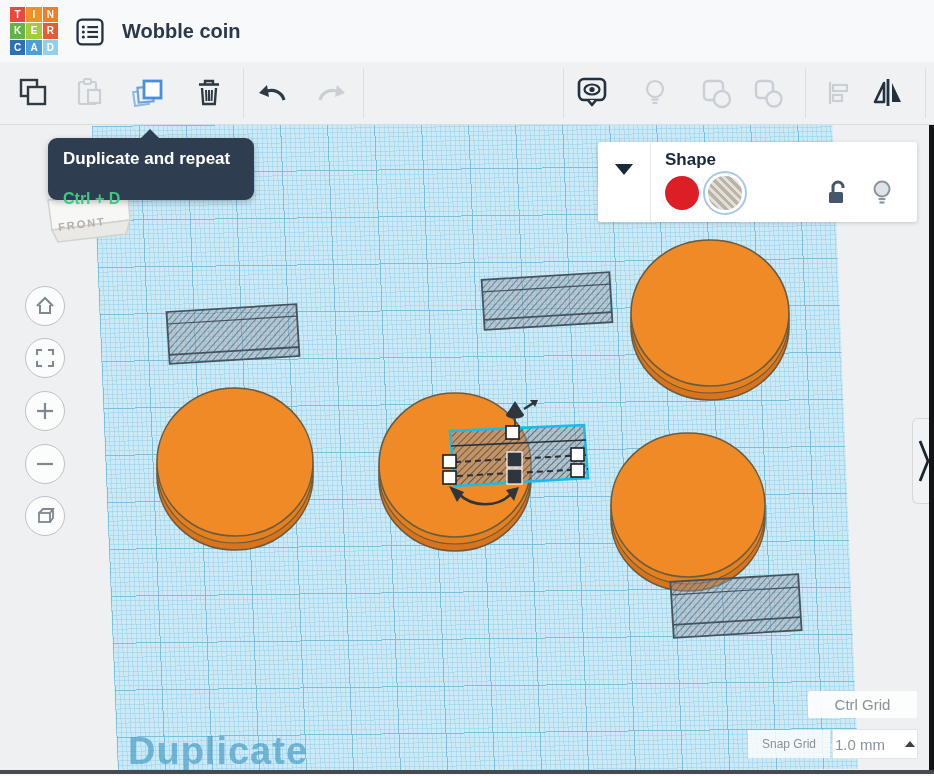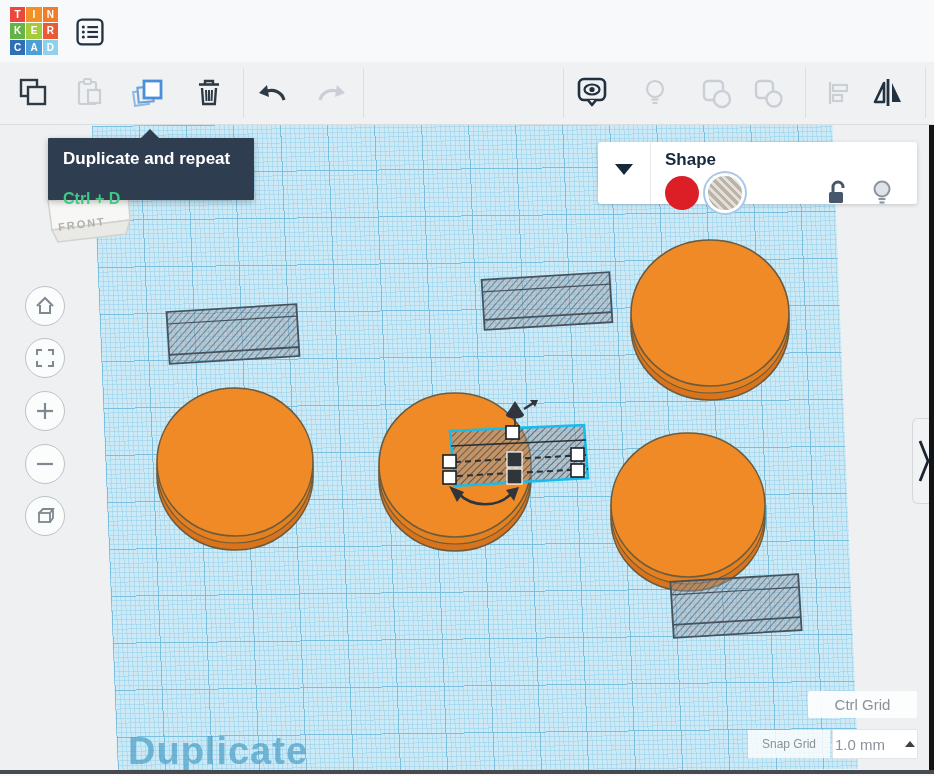--- a/index.html
+++ b/index.html
@@ -40,27 +40,27 @@
   .scene{position:absolute;left:0;top:0;z-index:3;}
 
   
   .viewcube{position:absolute;left:40px;top:66px;width:95px;height:64px;z-index:5;}
   .viewcube-label{position:absolute;left:18px;top:28px;font-size:11px;font-weight:700;color:#b5b0a7;letter-spacing:2px;transform:rotate(-7deg);}
 
   
   .nav-btn{position:absolute;left:25px;width:40px;height:40px;border-radius:50%;background:rgba(252,253,253,0.92);border:1px solid #bcc2c8;box-sizing:border-box;display:flex;align-items:center;justify-content:center;cursor:pointer;z-index:10;}
 
   
-  .tooltip{position:absolute;left:48px;top:14px;width:206px;height:62px;background:#2E3D4F;border-radius:1px;z-index:30;padding:11px 15px;box-sizing:border-box;box-shadow:0 2px 6px rgba(0,0,0,0.25);}
+  .tooltip{position:absolute;left:48px;top:14px;width:206px;height:62px;background:#2E3D4F;border-radius:9px;z-index:30;padding:11px 15px;box-sizing:border-box;box-shadow:0 2px 6px rgba(0,0,0,0.25);}
   .tooltip:before{content:"";position:absolute;left:93px;top:-9px;border:9px solid transparent;border-bottom-color:#2E3D4F;border-top:none;}
   .tooltip-title{color:#fff;font-size:17px;font-weight:700;white-space:nowrap;}
   .tooltip-shortcut{color:#3DCB82;font-size:16px;font-weight:700;margin-top:21px;}
 
   
-  .shape-panel{position:absolute;left:598px;top:18px;width:319px;height:62px;background:#fff;border-radius:3px;box-shadow:0 1px 4px rgba(0,0,0,0.18);z-index:20;display:flex;}
+  .shape-panel{position:absolute;left:598px;top:18px;width:319px;height:80px;background:#fff;border-radius:3px;box-shadow:0 1px 4px rgba(0,0,0,0.18);z-index:20;display:flex;}
   .sp-collapse{width:53px;border-right:1px solid #e7e9eb;display:flex;justify-content:center;padding-top:22px;box-sizing:border-box;cursor:pointer;}
   .sp-tri{width:0;height:0;border-left:9px solid transparent;border-right:9px solid transparent;border-top:11px solid #16293B;}
   .sp-main{flex:1;padding:8px 14px 8px 14px;box-sizing:border-box;}
   .sp-title{font-size:17px;font-weight:700;color:#16293B;margin-bottom:6px;}
   .sp-row{display:flex;align-items:center;}
   .swatch{width:34px;height:34px;border-radius:50%;cursor:pointer;}
   .swatch-solid{background:#DC1F27;}
   .swatch-hole{margin-left:9px;background:repeating-linear-gradient(45deg,#b9b3aa 0 3px,#e4e0d8 3px 6px);box-shadow:0 0 0 3px #fff,0 0 0 5px #a9c8e6;}
   .sp-icons{margin-left:auto;display:flex;align-items:center;gap:18px;padding-right:8px;}
   .sp-icon{cursor:pointer;}
@@ -100,20 +100,21 @@
       <svg width="32" height="32" viewBox="0 0 36 36">
         <rect x="4" y="4" width="28" height="28" rx="5" fill="none" stroke="#22313f" stroke-width="2.6"></rect>
         <circle cx="10.5" cy="12.5" r="1.7" fill="#22313f"></circle>
           <circle cx="10.5" cy="18" r="1.7" fill="#22313f"></circle>
           <circle cx="10.5" cy="23.5" r="1.7" fill="#22313f"></circle>
         <line x1="15" y1="12.5" x2="27" y2="12.5" stroke="#22313f" stroke-width="2.4"></line>
         <line x1="15" y1="18" x2="27" y2="18" stroke="#22313f" stroke-width="2.4"></line>
         <line x1="15" y1="23.5" x2="27" y2="23.5" stroke="#22313f" stroke-width="2.4"></line>
       </svg>
     </div>
+    <div class="doc-title">Wobble coin</div>
   </div>
 
   <div class="toolbar">
     <div class="tb-btn" style="left:10px">
       <svg width="36" height="36" viewBox="0 0 36 36">
         <rect x="6" y="5" width="16" height="16" fill="none" stroke="#2e3b45" stroke-width="2.4"></rect>
         <rect x="13" y="12" width="17" height="17" fill="#f0f1f3" stroke="#2e3b45" stroke-width="2.4"></rect>
       </svg>
     </div>
     <div class="tb-btn" style="left:66px">

